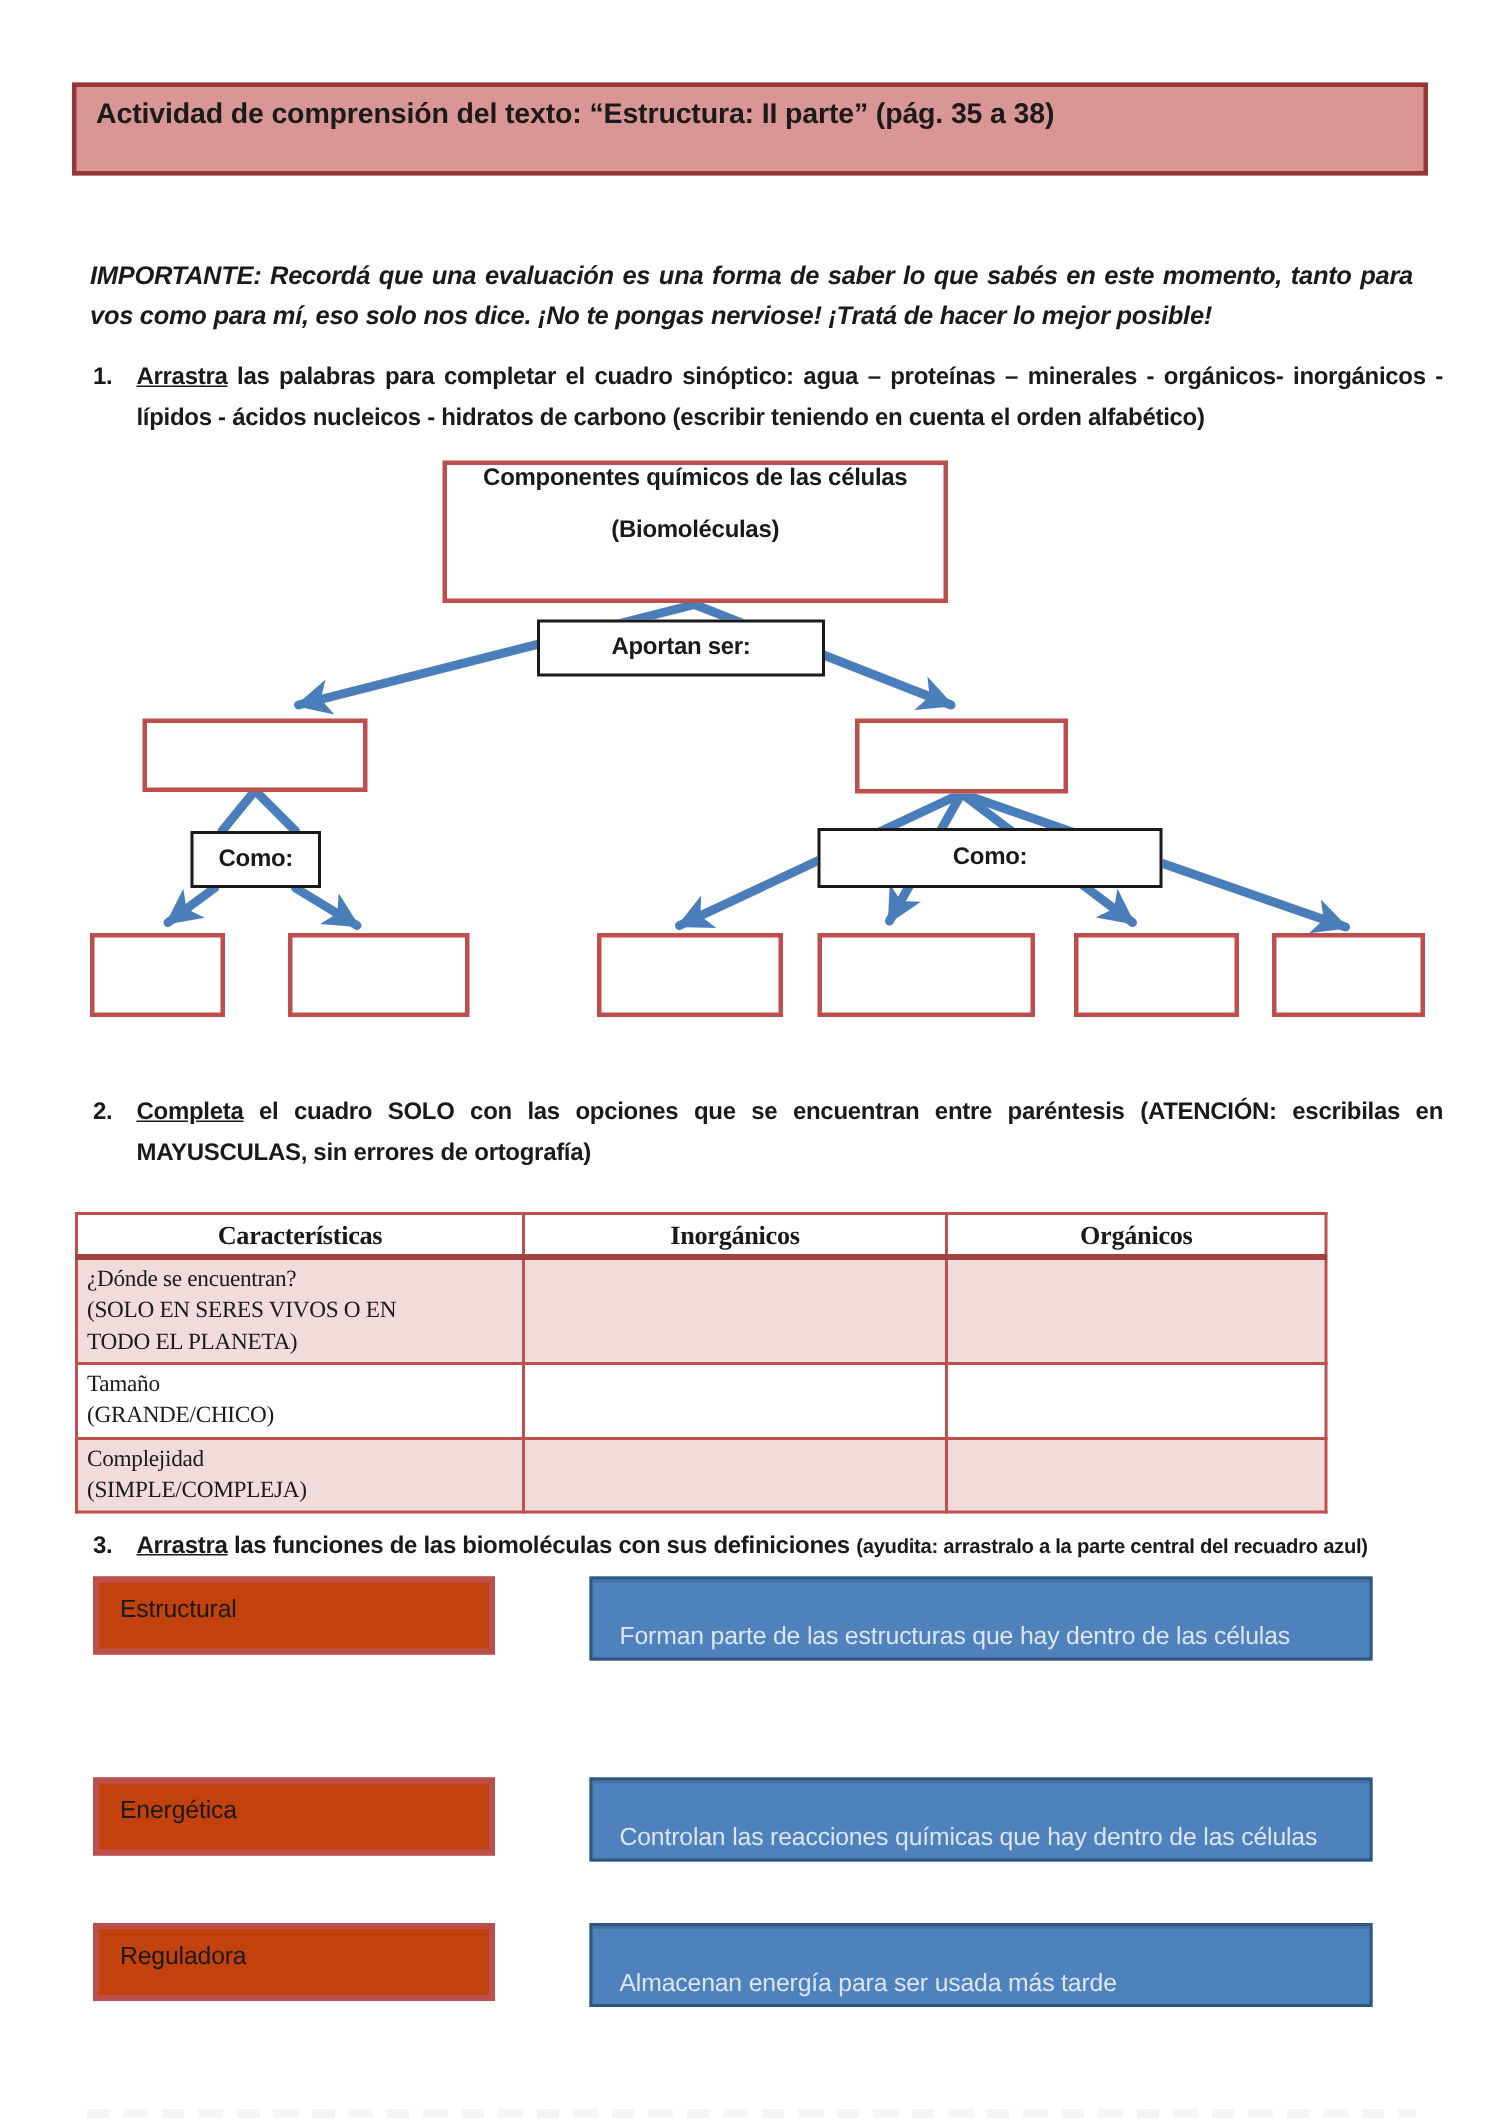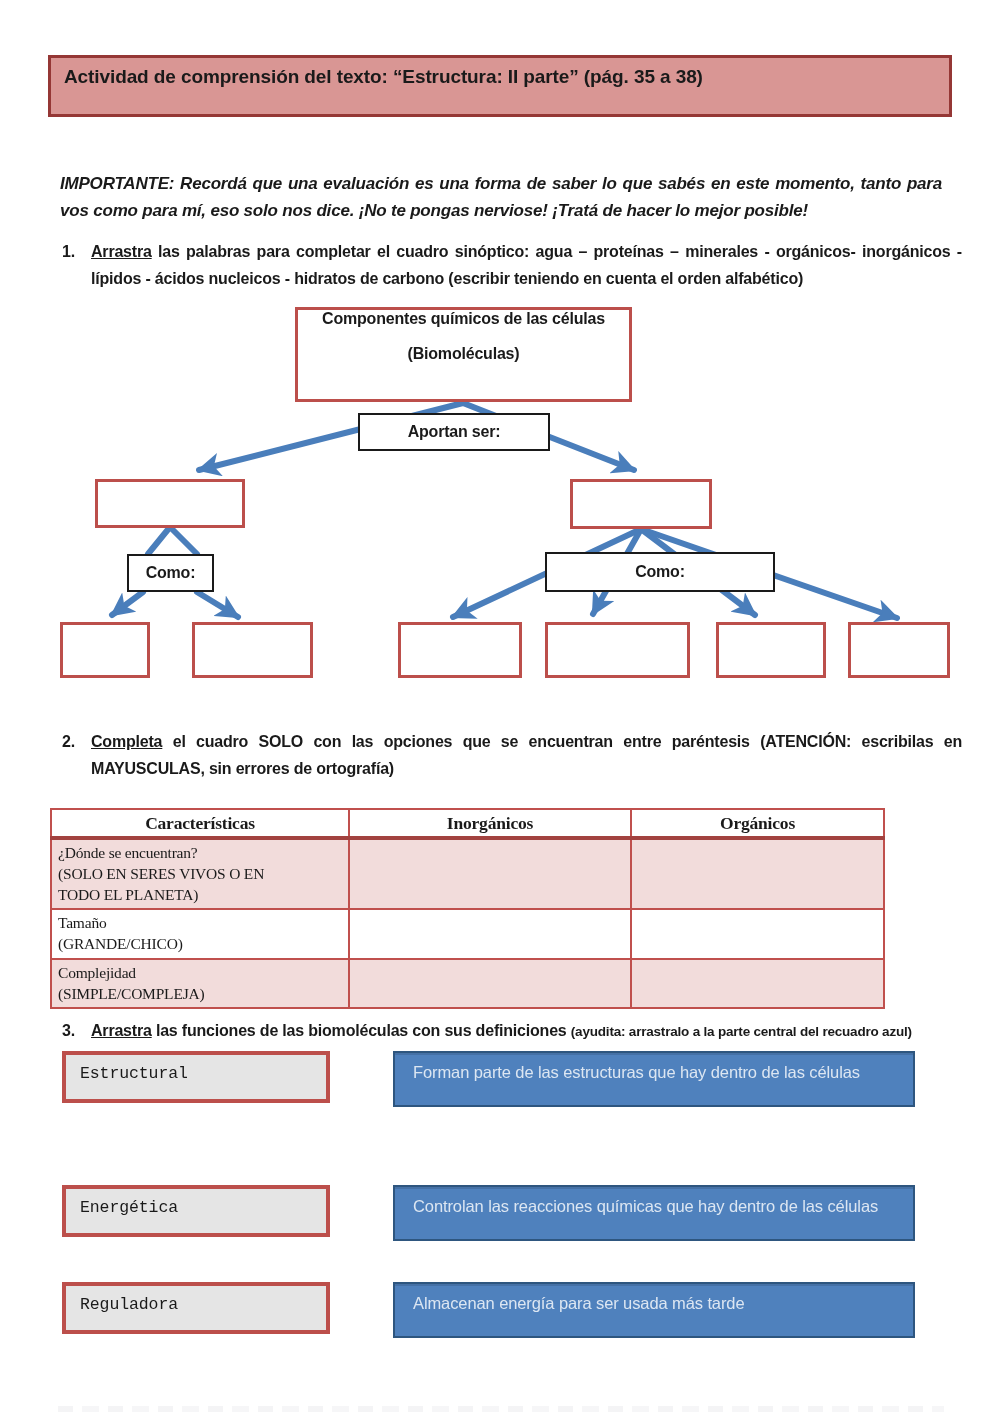--- a/index.html
+++ b/index.html
@@ -80,29 +80,28 @@
   .q2table td.rowlabel{
     font-weight:normal;font-size:15.5px;line-height:1.34;text-align:left;
     white-space:pre-line;padding:3px 6px;letter-spacing:-.2px;
   }
   .q2table tr.pink td{background:var(--table-pink);}
   .q2table tr.r1 td{height:64px;}
   .q2table tr.r2 td{height:42px;}
   .q2table tr.r3 td{height:44px;}
   
   .term-box{
-    position:absolute;left:62px;width:268px;height:52px;background:#e5e5e5;
+    position:absolute;left:62px;width:268px;height:52px;background:#c2410c;
     border:4px solid var(--red-border);font-size:16.5px;padding:9px 0 0 14px;
     letter-spacing:-.1px;
-    font-family:Liberation Mono, monospace;
   }
   .def-box{
     position:absolute;left:393px;width:522px;height:56px;
     background:var(--blue-fill);border:2px solid var(--blue-border);
-    color:var(--blue-text);font-size:16.5px;padding:10px 0 0 18px;
+    color:var(--blue-text);font-size:16.5px;padding:29px 0 0 18px;
     box-shadow:inset 0 2px 0 rgba(0,0,0,.12);letter-spacing:-.1px;
   }
   .mrow1{top:1051px;} .mrow2{top:1185px;} .mrow3{top:1206px;} .mrow4{top:1282px;}
   
   .remnant{
     position:absolute;left:58px;top:1406px;width:886px;height:6px;opacity:.5;
     background:repeating-linear-gradient(90deg,#e9e9ec 0 15px,#fff 15px 24px,#ededf0 24px 41px,#fff 41px 50px);
   }
 </style>
 </head>

